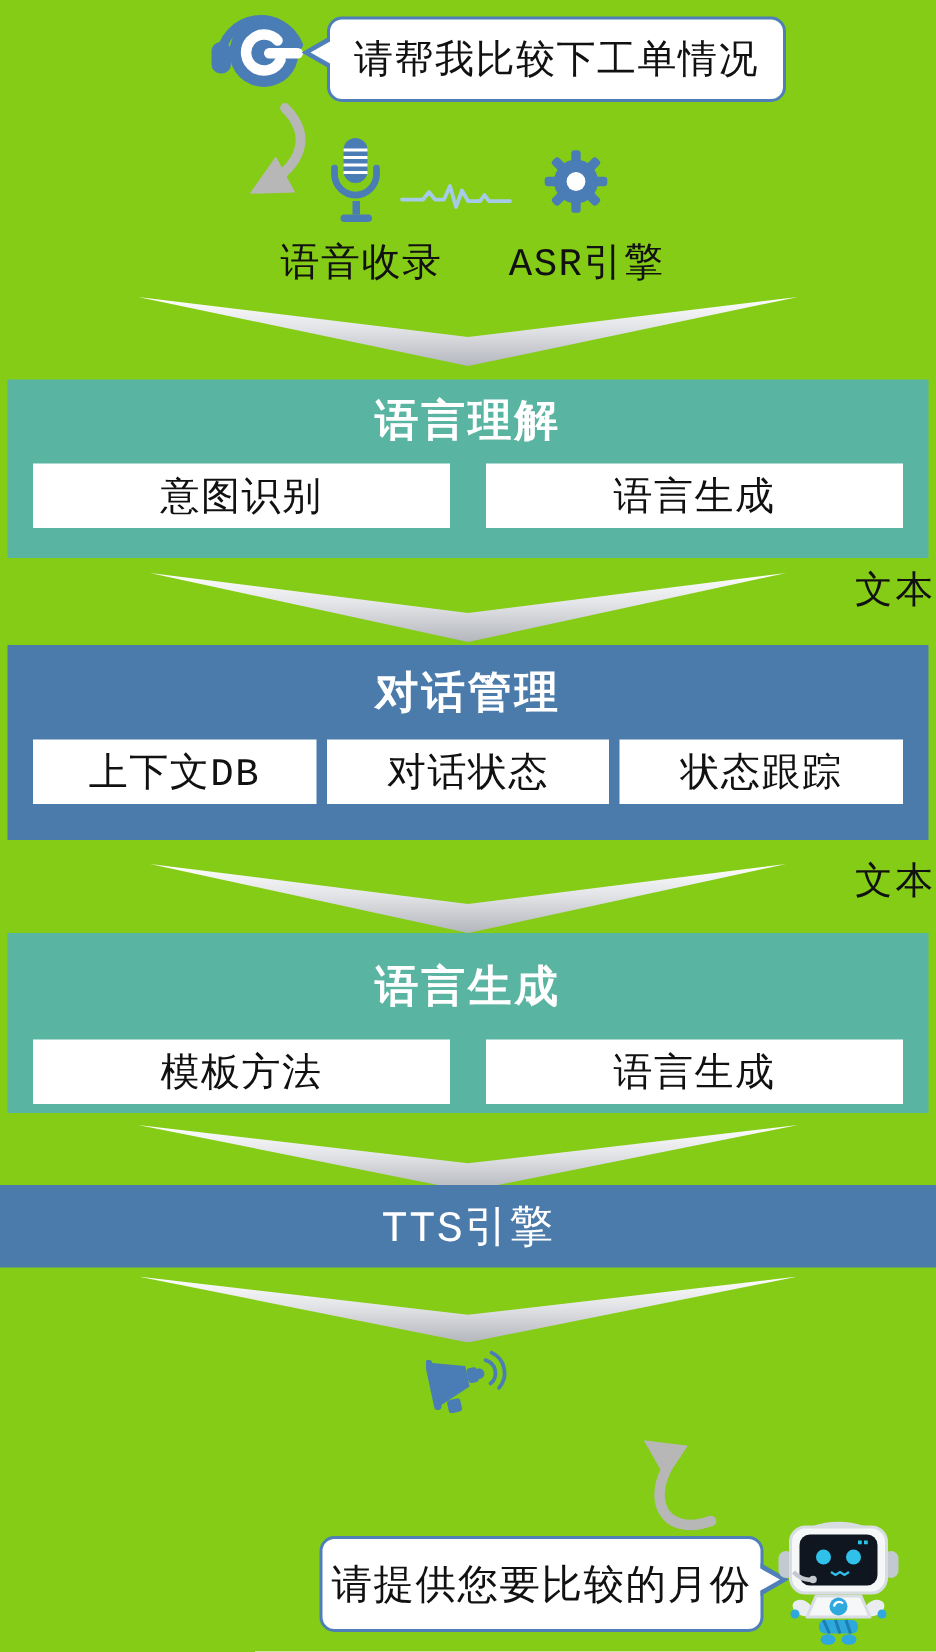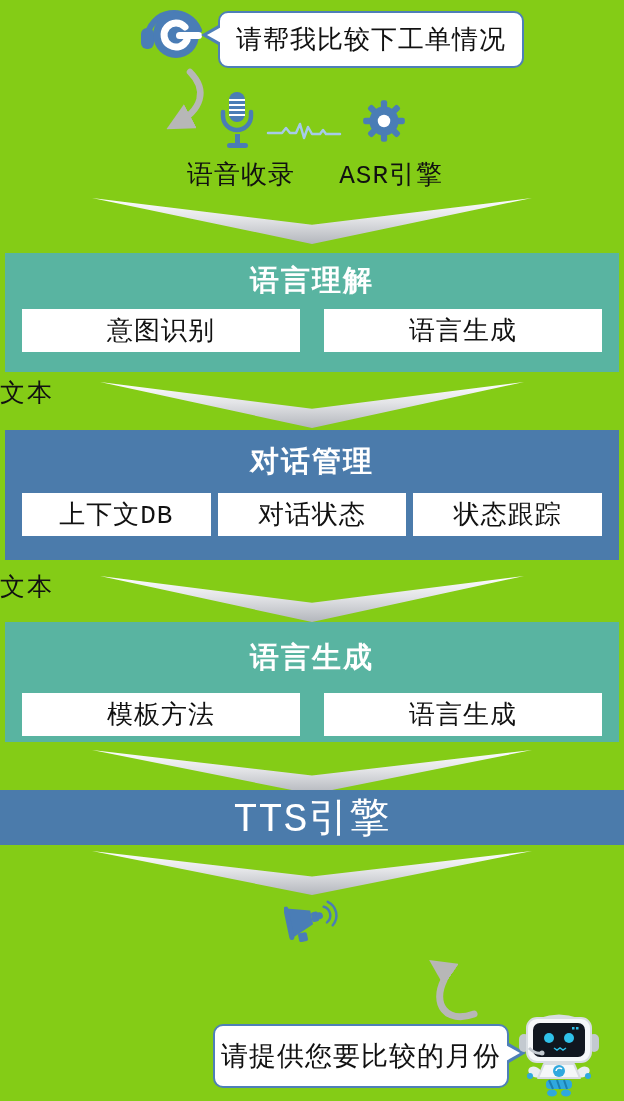--- a/index.html
+++ b/index.html
@@ -54,28 +54,28 @@
 
   
   .chevron{
     position:absolute;
     background:linear-gradient(180deg,#fefefe 0%,#e3e4e7 45%,#b3b6bc 100%);
     clip-path:polygon(0 0,50% 58%,100% 0,50% 100%);
   }
   .chevron-band{position:absolute;left:0;width:624px;}
   .chevron-band .chevron{left:100px;top:6px;width:424px;height:46px;}
   .chevron-band .chevron-label{
-    position:absolute;left:0;top:0;width:100%;text-align:left;
+    position:absolute;left:0;top:0;width:100%;text-align:right;
     font-size:25px;color:#111;letter-spacing:2px;
   }
 
   .tts-bar{
     position:absolute;left:0;top:790px;width:624px;height:55px;background:#4B7BAB;
     display:flex;align-items:center;justify-content:center;
-    color:#fff;font-size:40px;letter-spacing:1px;
+    color:#fff;font-size:29px;letter-spacing:1px;
   }
 </style>
 </head>
 <body>
 
 <div class="page">
 
   <svg class="abs" style="left:138px;top:6px" width="72" height="56" viewBox="0 0 72 56">
     <path d="M9 32 a27 27 0 0 1 52 -8" stroke="#4A7DB6" stroke-width="6" fill="none" stroke-linecap="round"></path>
     <rect x="3" y="22" width="13" height="21" rx="6" fill="#4A7DB6"></rect>

